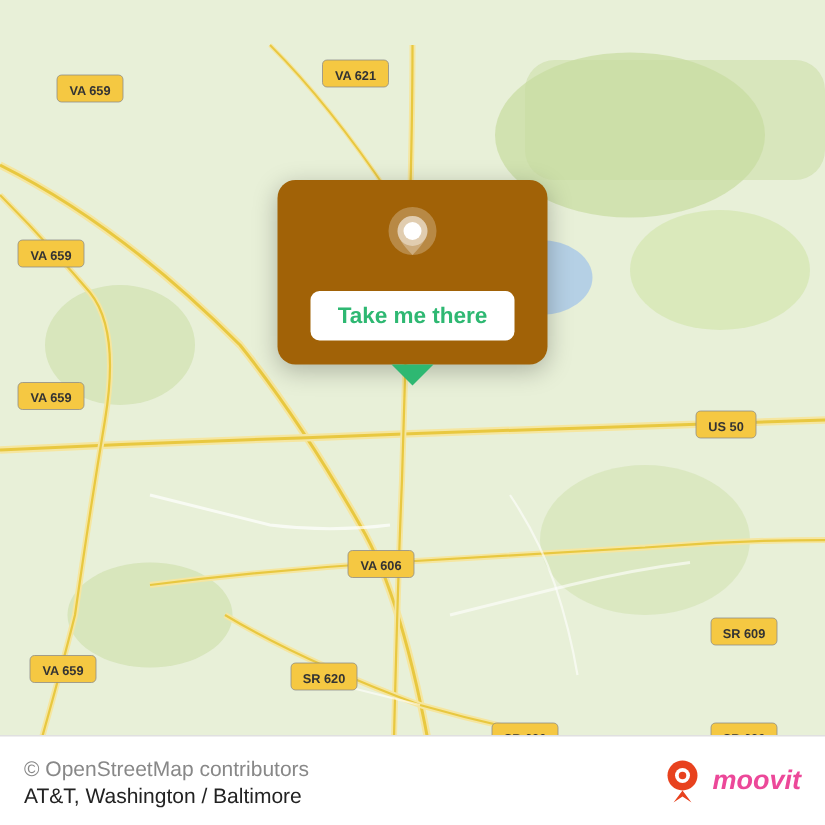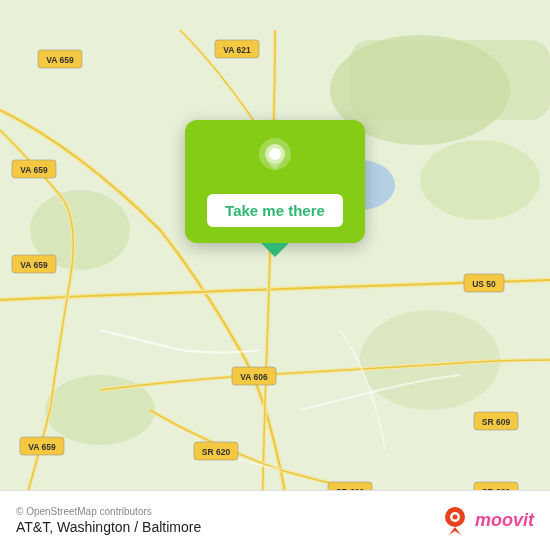--- a/index.html
+++ b/index.html
@@ -38,21 +38,21 @@
       padding: 0 16px;
       border-top: 1px solid #e0e0e0;
     }
 
     #location-info {
       display: flex;
       flex-direction: column;
     }
 
     #copyright-text {
-      font-size: 10px;
+      font-size: 14px;
       color: #888;
       margin-bottom: 2px;
     }
 
     #location-name {
       font-size: 14px;
       color: #222;
       font-weight: 500;
     }
 
@@ -73,21 +73,21 @@
       color: #ec4899;
       font-style: italic;
     }
 
     
     #popup-card {
       position: absolute;
       top: 120px;
       left: 50%;
       transform: translateX(-50%);
-      background: #84cc16;
+      background: #a16207;
       border-radius: 12px;
       width: 180px;
       padding: 16px;
       display: flex;
       flex-direction: column;
       align-items: center;
       box-shadow: 0 4px 16px rgba(0,0,0,0.25);
     }
 
     #popup-card::after {

